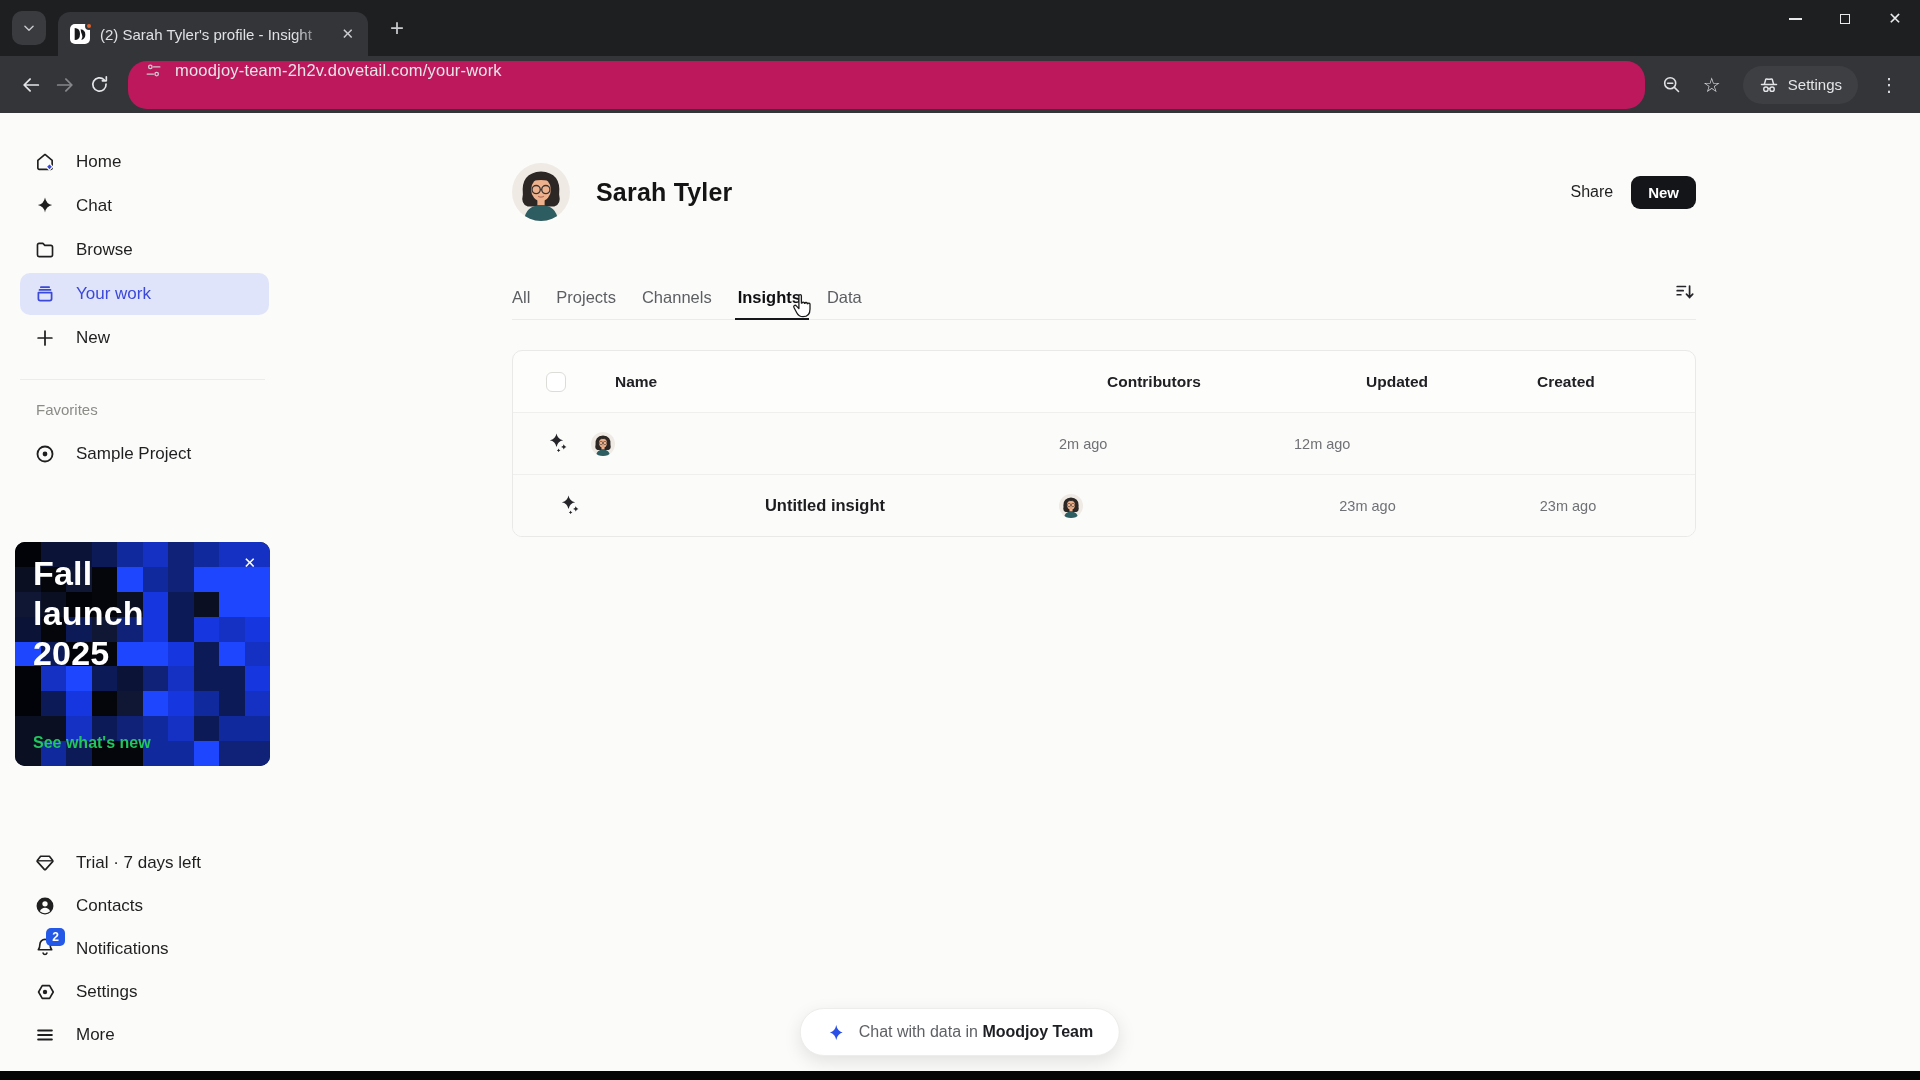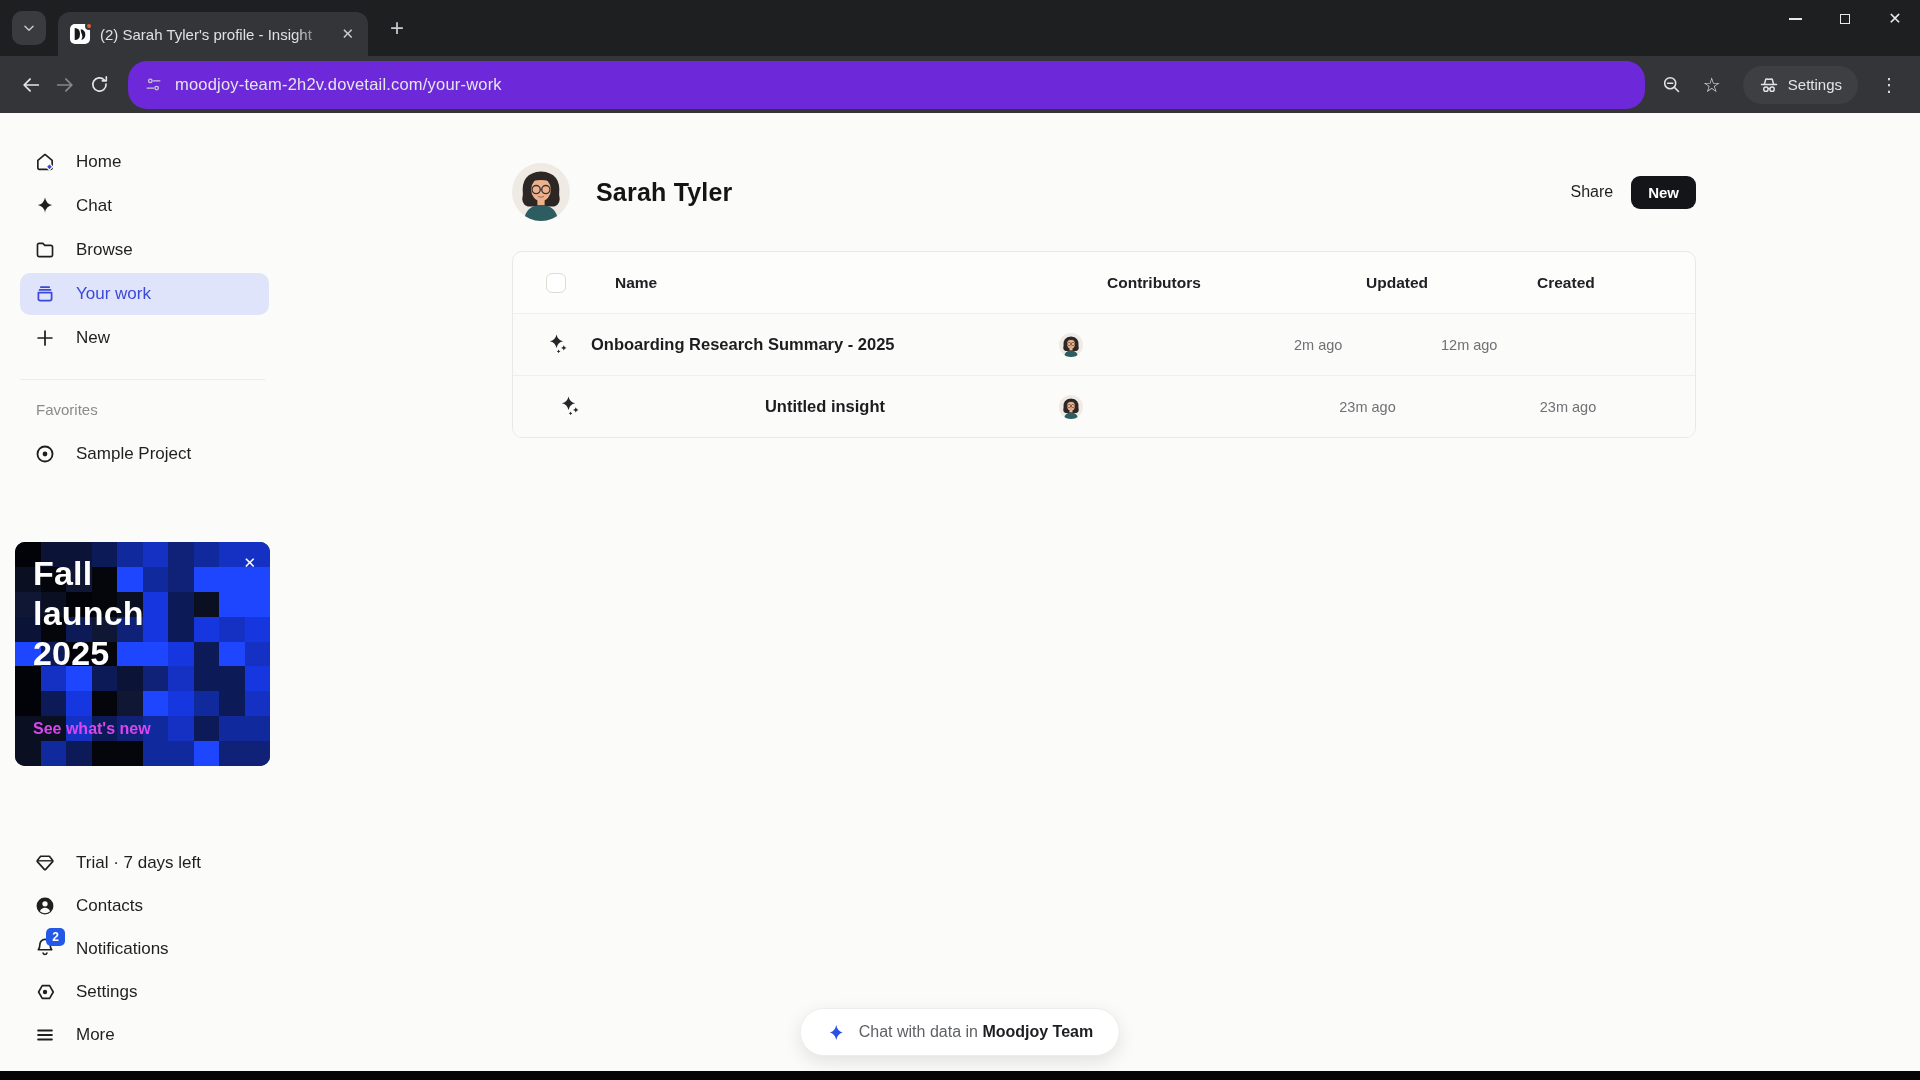--- a/index.html
+++ b/index.html
@@ -27,22 +27,22 @@
   .win-btn { width:50px; height:38px; display:flex; align-items:center; justify-content:center; color:#e8e9ea; }
   .win-min-glyph { width:13px; height:2px; background:#e8e9ea; }
   .win-restore-glyph { position:relative; width:10px; height:10px; border:1.5px solid #e8e9ea; background:#1e1f21; }
   .win-restore-glyph::before { content:""; position:absolute; top:-4px; left:3px; width:10px; height:10px;
                                border:1.5px solid #e8e9ea; z-index:-1; }
   .win-close-glyph { font-size:16px; line-height:1; }
 
   .toolbar { position:absolute; top:56px; left:0; right:0; height:57px; background:#343539;
              display:flex; align-items:center; padding:0 14px; }
   .nav-ic { width:34px; height:34px; display:flex; align-items:center; justify-content:center; border-radius:50%; }
-  .url-pill { flex:1; height:48px; margin:0 10px 0 12px; background:#6d28d9; border-radius:19px;
-              display:flex; align-items:center; padding:0 16px; }
+  .url-pill { flex:1; height:48px; margin:0 10px 0 12px; background:#be185d; border-radius:19px;
+              display:flex; padding:0 16px; }
   .url-text { color:#e4e5e7; font-size:16.5px; margin-left:12px; letter-spacing:.2px; }
   .tb-right { display:flex; align-items:center; gap:6px; }
   .star-glyph { color:#dfe1e4; font-size:20px; }
   .incog-badge { height:38px; background:#3e3f43; border-radius:19px; display:flex; align-items:center;
                  gap:9px; padding:0 16px; margin:0 8px; }
   .incog-label { color:#e4e5e7; font-size:15px; }
   .menu-dots { color:#dfe1e4; font-size:18px; padding:0 8px; }
 
   
   .app { position:absolute; top:113px; left:0; right:0; bottom:9px; background:#fbfbfa; display:flex; overflow:hidden; }
@@ -56,21 +56,21 @@
   .side-item.active { background:#e0e4fa; color:#3b49d8; }
   .side-divider { height:1px; background:#ececea; margin:19px 20px; }
   .fav-label { color:#8b8b87; font-size:15px; margin:2px 0 14px 36px; }
   .banner { position:relative; width:255px; height:224px; margin:66px 15px 0 15px; border-radius:10px;
             overflow:hidden; background:#05060c; }
   .banner-mosaic { position:absolute; inset:0; display:grid; grid-template-columns:repeat(10,1fr);
                    grid-template-rows:repeat(9,1fr); }
   .banner-title { position:absolute; top:12px; left:18px; width:160px; color:#fff; font-size:34px;
                   font-weight:700; line-height:1.17; letter-spacing:.2px; }
   .banner-close { position:absolute; top:12px; right:14px; color:#fff; font-size:15px; }
-  .banner-cta { position:absolute; bottom:28px; left:18px; color:#d946ef; font-size:16px; font-weight:600; }
+  .banner-cta { position:absolute; bottom:14px; left:18px; color:#22c55e; font-size:16px; font-weight:600; }
   .side-footer { margin-top:auto; padding-bottom:14px; }
   .bell-wrap { position:relative; }
   .badge { position:absolute; top:-8px; right:-9px; min-width:19px; height:18px; background:#2458e6;
            color:#fff; font-size:12px; font-weight:700; border-radius:5px; display:flex;
            align-items:center; justify-content:center; padding:0 3px; }
 
   
   .main { flex:1; position:relative; padding:0 224px 0 227px; }
   .profile-head { display:flex; align-items:center; margin-top:50px; height:58px; }
   .avatar-big { width:58px; height:58px; border-radius:50%; overflow:hidden; flex:0 0 auto; }
@@ -410,34 +410,49 @@
               <use href="#avatar-art"></use>
             </svg>
         </span>
         <span class="profile-name">Sarah Tyler</span>
         <span class="head-actions">
           <span class="share-btn">Share</span>
           <button class="new-btn">New</button>
         </span>
       </div>
 
+      <div class="ptabs-row">
+        <span class="ptab">All</span>
+        <span class="ptab">Projects</span>
+        <span class="ptab">Channels</span>
+        <span class="ptab active">Insights</span>
+        <span class="ptab">Data</span>
+        <span class="sort-btn">
+          <svg width="22" height="22" viewBox="0 0 24 24">
+              <path d="M3.5 6 h9 M3.5 10.5 h6.5 M3.5 15 h4" stroke="#26262a" stroke-width="1.9" stroke-linecap="round"></path>
+              <path d="M17 5.5 V18 M17 18 l-3.4 -3.6 M17 18 l3.4 -3.6" stroke="#26262a" stroke-width="1.9" stroke-linecap="round" stroke-linejoin="round"></path>
+            </svg>
+        </span>
+        <svg class="cursor-hand" width="26" height="28" viewBox="0 0 24 26">
+          <path d="M8.2 2.6 c0 -1.5 2.3 -1.5 2.3 0 V9.4 l.5 .05 c.1 -1.4 2.3 -1.3 2.3 .1 l.5 .07 c.2 -1.2 2.2 -1 2.2 .3 l.5 .08 c.3 -1 2 -.8 2 .5 V14.8 c0 4.6 -2.6 7.2 -6.5 7.2 c-3.3 0 -4.5 -1.3 -5.8 -3.7 L3.6 13.5 c-.8 -1.5 1 -2.9 2.2 -1.6 l2.4 2.6 Z" fill="#fff" stroke="#1a1a1a" stroke-width="1.2" stroke-linejoin="round"></path>
+        </svg>
+      </div>
 
       <div class="table-card">
         <div class="t-row t-head">
           <span class="checkbox"></span>
           <span class="t-col">Name</span>
           <span class="t-col">Contributors</span>
           <span class="t-col">Updated</span>
           <span class="t-col">Created</span>
         </div>
         <div class="t-row t-body-row">
           <span><svg width="21" height="21" viewBox="0 0 21 21">
                 <use href="#insight-sparkles"></use>
               </svg></span>
-          <span class="row-name">Onboarding Research Summary - 2025</span>
           <span class="avatar-sm"><svg width="24" height="24" viewBox="0 0 48 48">
                 <use href="#avatar-art"></use>
               </svg></span>
           <span class="t-time">2m ago</span>
           <span class="t-time">12m ago</span>
         </div>
         <div class="t-row t-body-row">
           <span><svg width="21" height="21" viewBox="0 0 21 21">
                 <use href="#insight-sparkles"></use>
               </svg></span>

